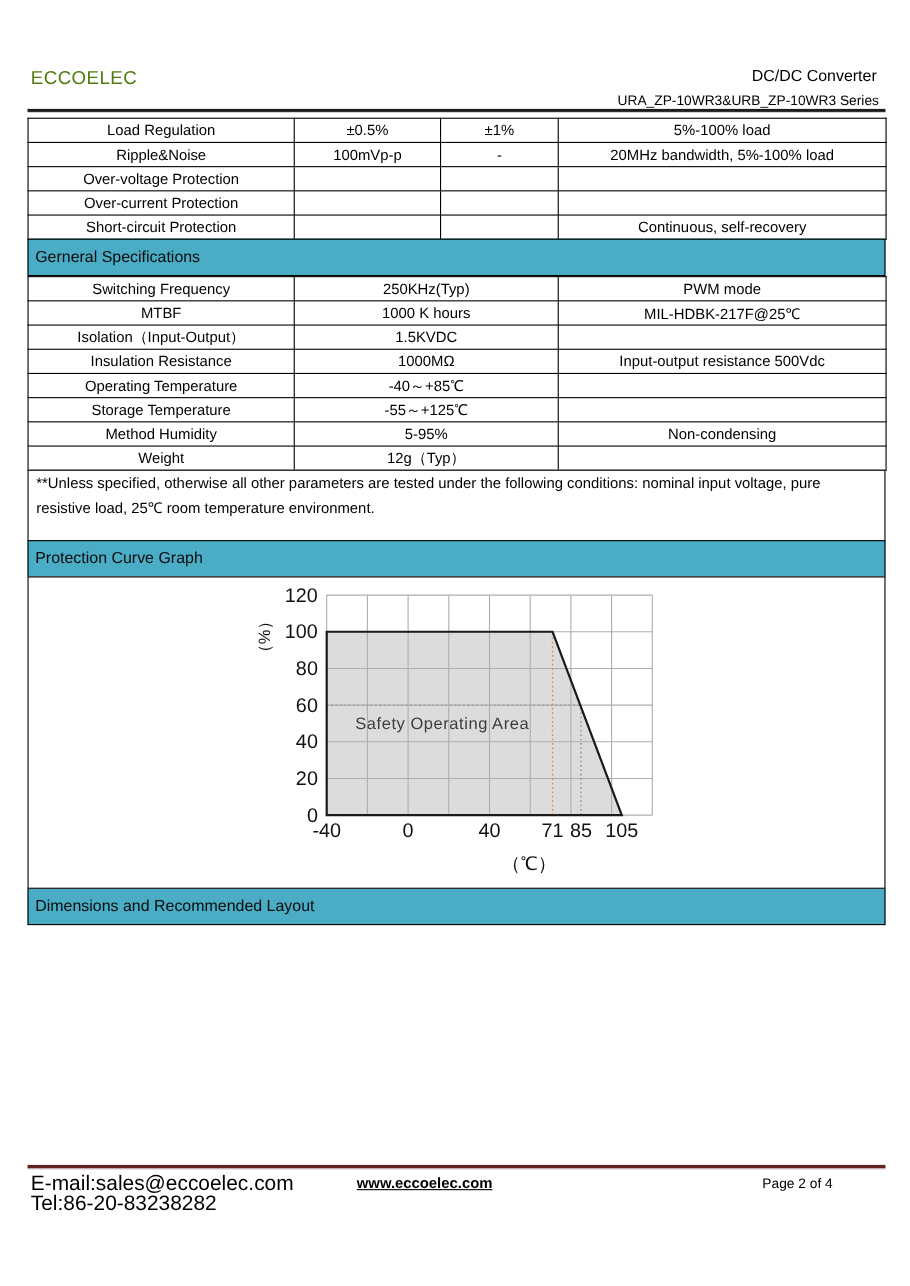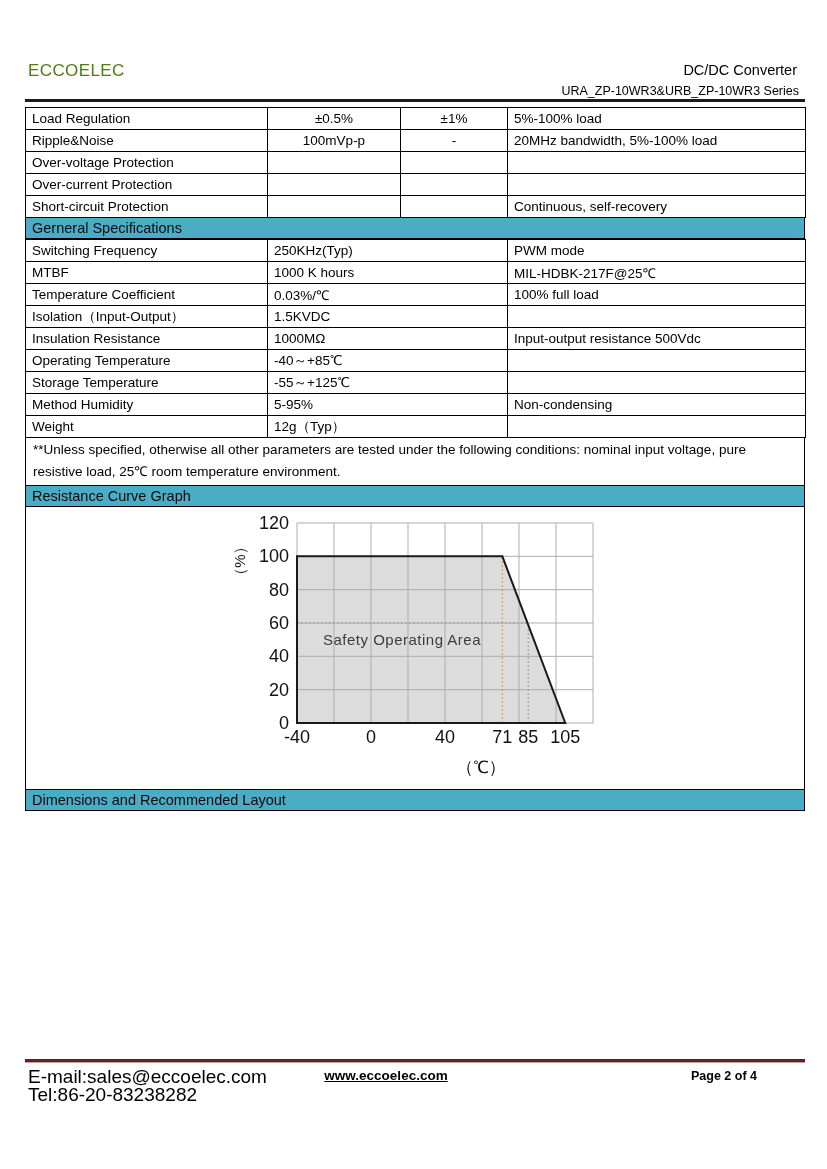--- a/index.html
+++ b/index.html
@@ -11,41 +11,41 @@
   .product { position:absolute; right:30px; top:62px; font-size:14.5px; }
   .series { position:absolute; right:28px; top:84px; font-size:12.5px;text-align:right; }
   .header-rule { position:absolute; left:25px; right:22px; top:99px; height:3px;
                  border-top:2.5px solid #1c1c1c; border-bottom:1px solid #1c1c1c; }
 
   
   .content { position:absolute; left:25px; top:107px; width:780px; }
 
   table { border-collapse:collapse; width:780px; table-layout:fixed; }
   td { border:1px solid #000; height:22px; font-size:13.5px; padding:0 6px; vertical-align:middle;
-       overflow:hidden; white-space:nowrap; }
+       overflow:hidden; white-space:nowrap;text-align:center; }
   td.center { text-align:center; }
 
-  .section-bar { width:780px; height:22px; background:#4BACC6; border:1px solid #000;
+  .section-bar { width:780px; height:34px; background:#4BACC6; border:1px solid #000;
                  margin-top:-1px; display:flex; align-items:center; padding-left:6px;
                  font-size:14.5px; color:#0b0b0b; }
 
   .note-block { width:780px; border:1px solid #000; margin-top:-1px; font-size:13.5px;
-                line-height:22px; padding:1px 7px 2px 7px; background:#fff; }
+                line-height:22px; padding:1px 7px 18px 7px; background:#fff; }
 
   .graph-box { width:780px; height:284px; border:1px solid #000; margin-top:-1px; position:relative; background:#fff; }
   .graph-box svg { position:absolute; left:205px; top:4px; }
 
   
   .footer-rule { position:absolute; left:25px; right:22px; top:1059px; height:2px;
                  border-top:3px solid #5E2223; border-bottom:1px solid #c0a0a0; }
   .footer-left { position:absolute; left:28px; top:1068px; font-size:19px; line-height:18px; }
   .footer-center { position:absolute; left:25px; top:1068px; width:722px; text-align:center;
                    font-size:13.5px; font-weight:bold; }
   .footer-center span { text-decoration:underline; }
-  .footer-right { position:absolute; right:70px; top:1069px; font-size:12.5px; font-weight:bold; }
+  .footer-right { position:absolute; right:70px; top:1069px; font-size:12.5px; font-weight:normal; }
 </style>
 </head>
 <body>
 
 <div class="page">
 
   <div class="brand">ECCOELEC</div>
   <div class="product">DC/DC Converter</div>
   <div class="series">URA_ZP-10WR3&amp;URB_ZP-10WR3  Series</div>
   <div class="header-rule"></div>
@@ -106,25 +106,20 @@
             <td>Switching Frequency</td>
             <td>250KHz(Typ)</td>
             <td>PWM mode</td>
           </tr>
           <tr>
             <td>MTBF</td>
             <td>1000 K hours</td>
             <td>MIL-HDBK-217F@25℃</td>
           </tr>
           <tr>
-            <td>Temperature Coefficient</td>
-            <td>0.03%/℃</td>
-            <td>100% full load</td>
-          </tr>
-          <tr>
             <td>Isolation（Input-Output）</td>
             <td>1.5KVDC</td>
             <td></td>
           </tr>
           <tr>
             <td>Insulation Resistance</td>
             <td>1000MΩ</td>
             <td>Input-output resistance 500Vdc</td>
           </tr>
           <tr>
@@ -145,21 +140,21 @@
           <tr>
             <td>Weight</td>
             <td>12g（Typ）</td>
             <td></td>
           </tr>
         </tbody>
     </table>
 
     <div class="note-block">**Unless specified, otherwise all other parameters are tested under the following conditions: nominal input voltage, pure resistive load, 25℃ room temperature environment.</div>
 
-    <div class="section-bar">Resistance Curve Graph</div>
+    <div class="section-bar">Protection Curve Graph</div>
 
     <div class="graph-box">
       <svg width="400" height="278" viewBox="0 0 400 278">
           <polygon points="66,212 66,45.33333333333334 271.35,45.33333333333334 334.25,212" fill="#DCDCDC"></polygon>
           <line x1="66" y1="12" x2="66" y2="212" stroke="#ADADAD" stroke-width="1"></line>
           <line x1="103" y1="12" x2="103" y2="212" stroke="#ADADAD" stroke-width="1"></line>
           <line x1="140" y1="12" x2="140" y2="212" stroke="#ADADAD" stroke-width="1"></line>
           <line x1="177" y1="12" x2="177" y2="212" stroke="#ADADAD" stroke-width="1"></line>
           <line x1="214" y1="12" x2="214" y2="212" stroke="#ADADAD" stroke-width="1"></line>
           <line x1="251" y1="12" x2="251" y2="212" stroke="#ADADAD" stroke-width="1"></line>

